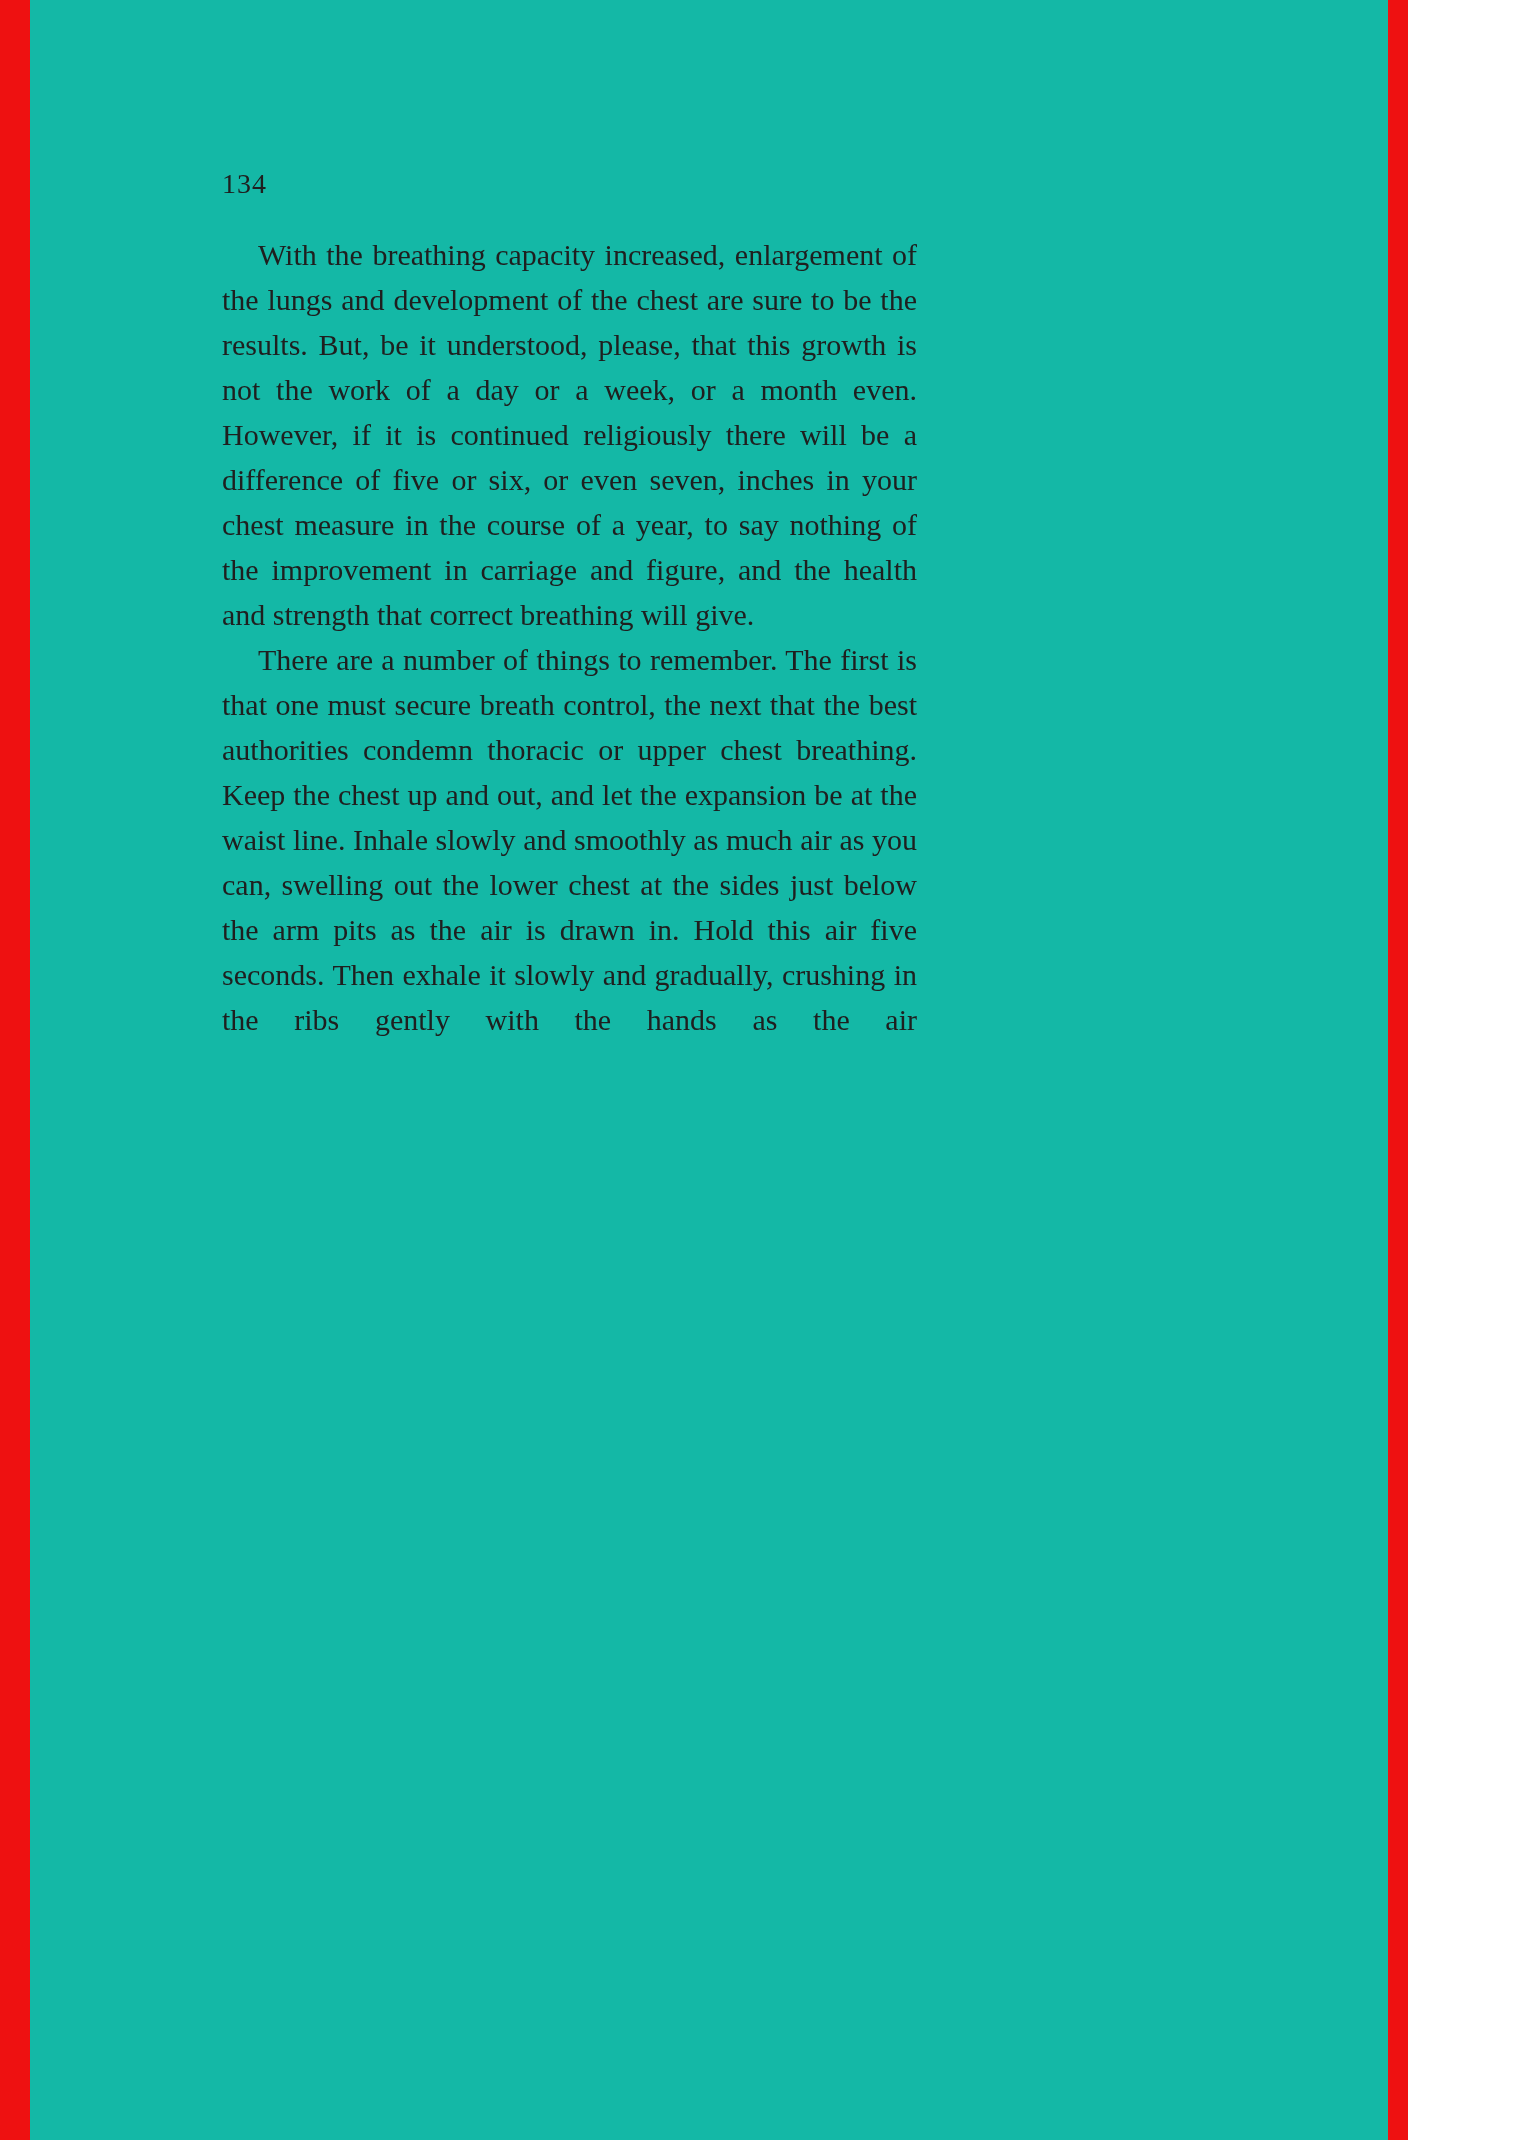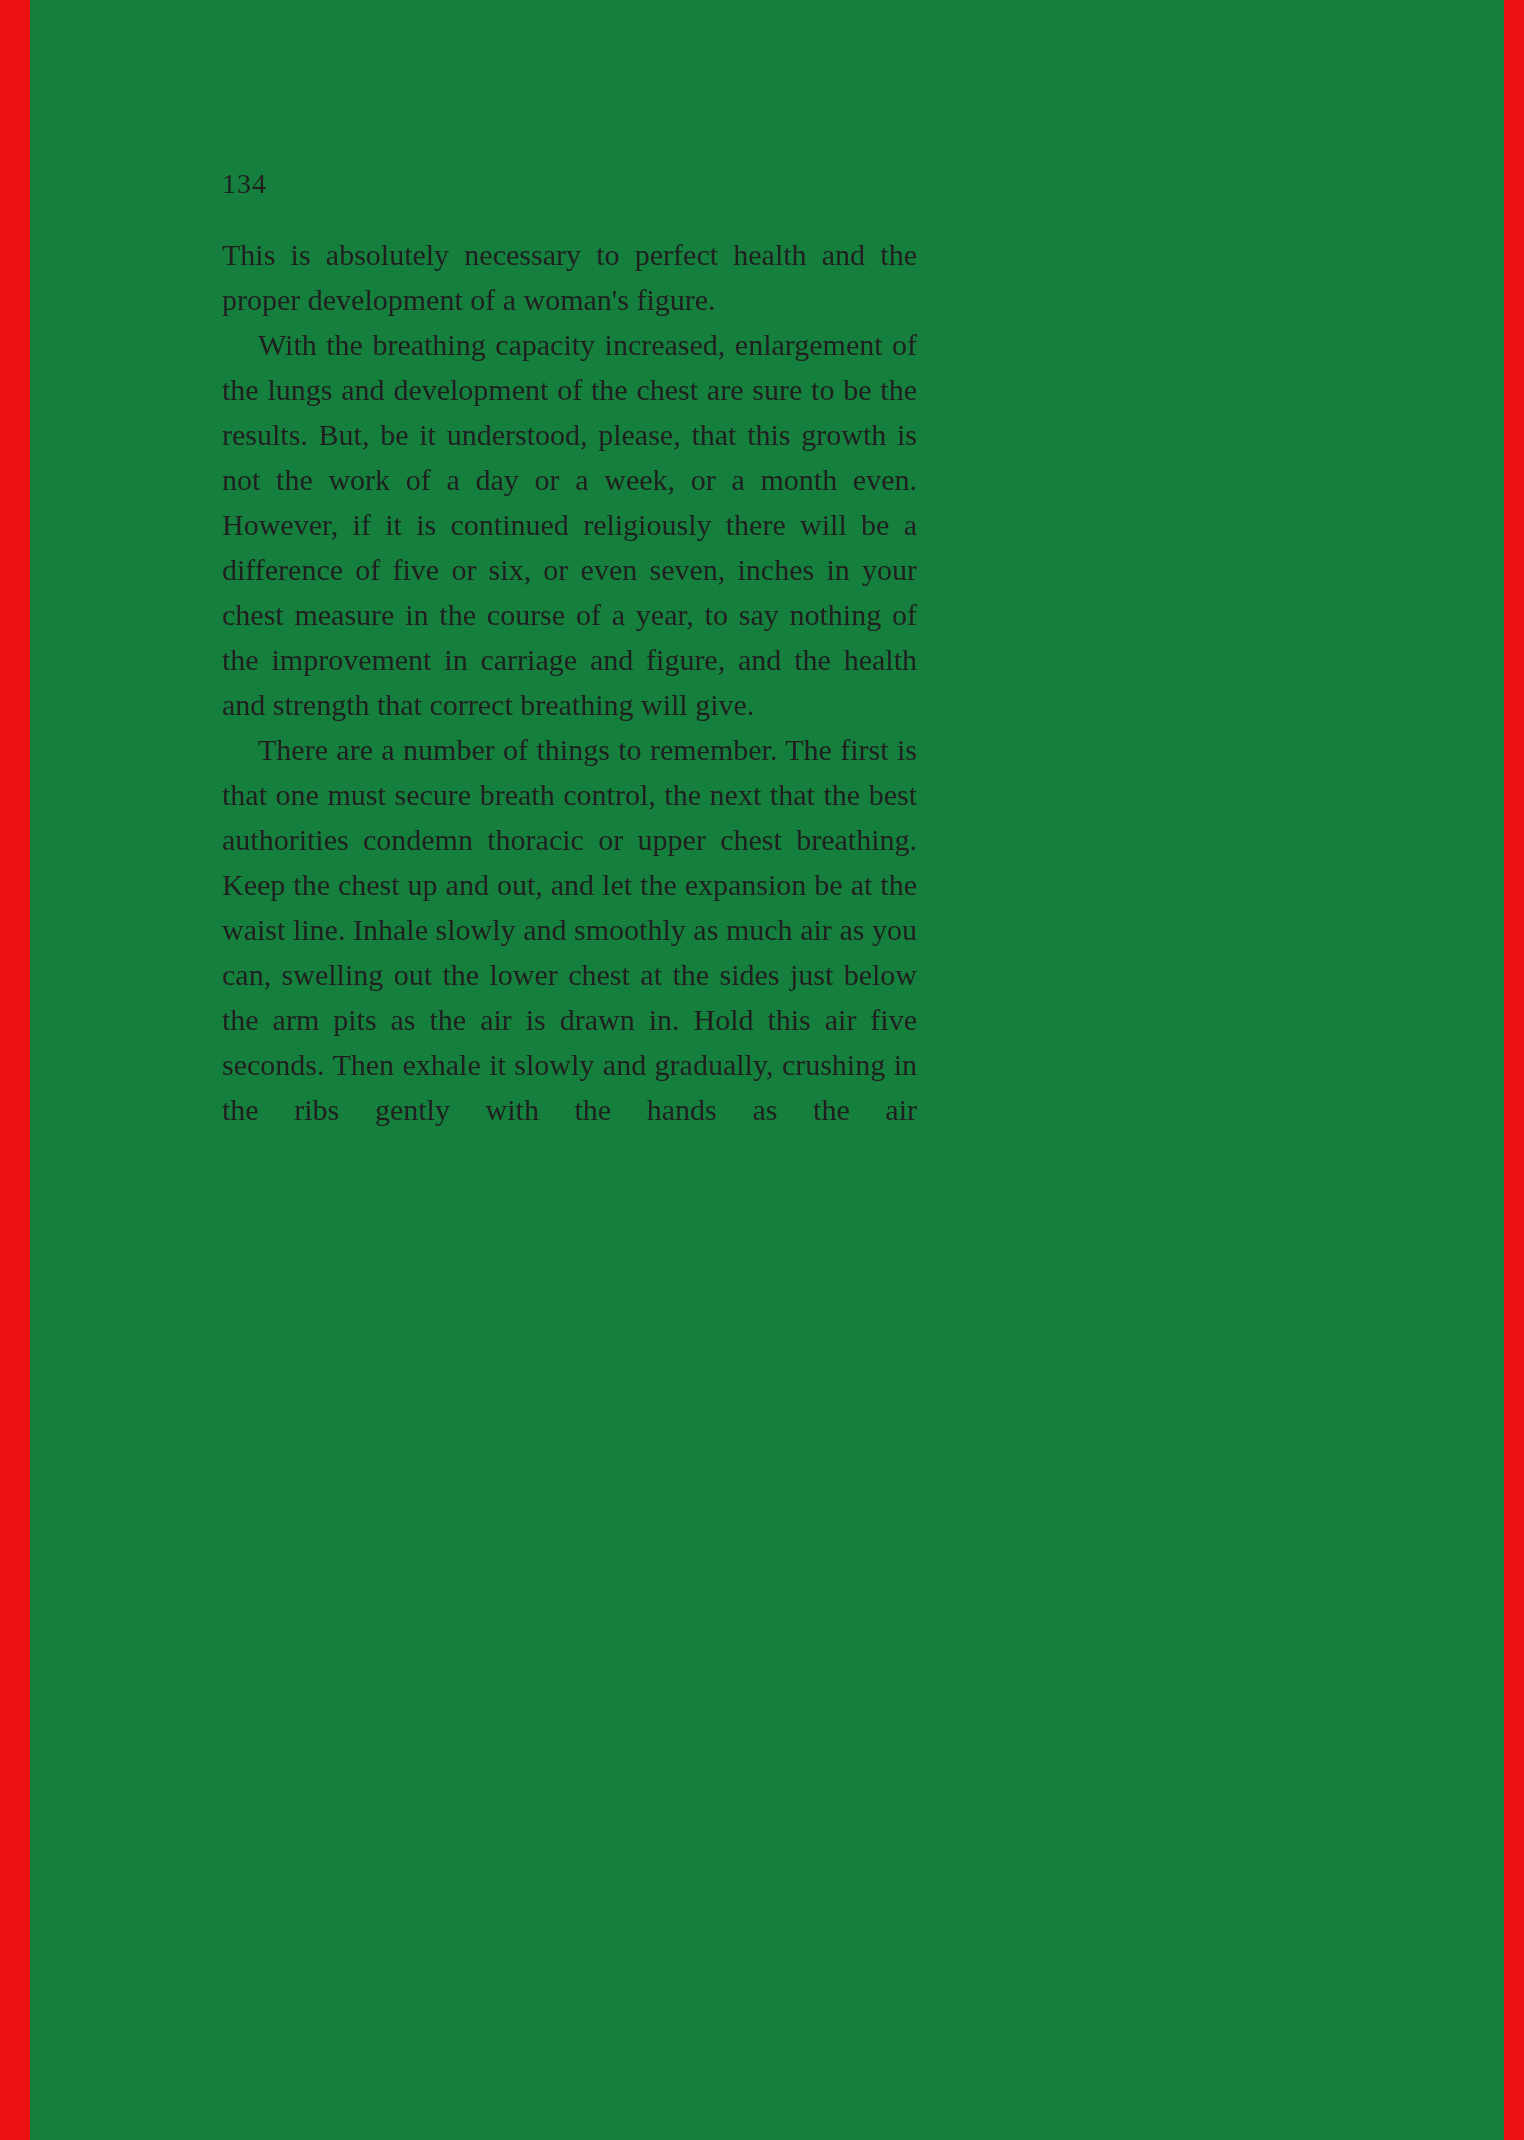--- a/index.html
+++ b/index.html
@@ -2,23 +2,23 @@
 <html><head>
 <meta charset="utf-8">
 <style>
   html, body {
     margin: 0;
     padding: 0;
     background: #ffffff;
   }
   .scan-page {
     position: relative;
-    width: 1524px;
+    width: 1408px;
     height: 2140px;
-    background: #15803d;
+    background: #14b8a6;
     overflow: hidden;
     font-family: "Liberation Serif", "DejaVu Serif", serif;
     color: #1f1f1f;
   }
   .edge-strip {
     position: absolute;
     top: 0;
     height: 100%;
     background: #ee1111;
   }
@@ -75,18 +75,17 @@
 <div class="scan-page">
 
   <div class="edge-strip edge-left"></div>
   <div class="edge-strip edge-right"></div>
 
   <div class="page-header">
     <span class="page-number">134</span>
   </div>
 
   <div class="page-body">
-    <p>This is absolutely necessary to perfect health and the proper development of a woman's figure.</p>
     <p class="indent">With the breathing capacity increased, enlargement of the lungs and development of the chest are sure to be the results. But, be it understood, please, that this growth is not the work of a day or a week, or a month even. However, if it is continued religiously there will be a difference of five or six, or even seven, inches in your chest measure in the course of a year, to say nothing of the improvement in carriage and figure, and the health and strength that correct breathing will give.</p>
     <p class="indent continues">There are a number of things to remember. The first is that one must secure breath control, the next that the best authorities condemn thoracic or upper chest breathing. Keep the chest up and out, and let the expansion be at the waist line. Inhale slowly and smoothly as much air as you can, swelling out the lower chest at the sides just below the arm pits as the air is drawn in. Hold this air five seconds. Then exhale it slowly and gradually, crushing in the ribs gently with the hands as the air</p>
   </div>
 
 </div>
 
 </body></html>

